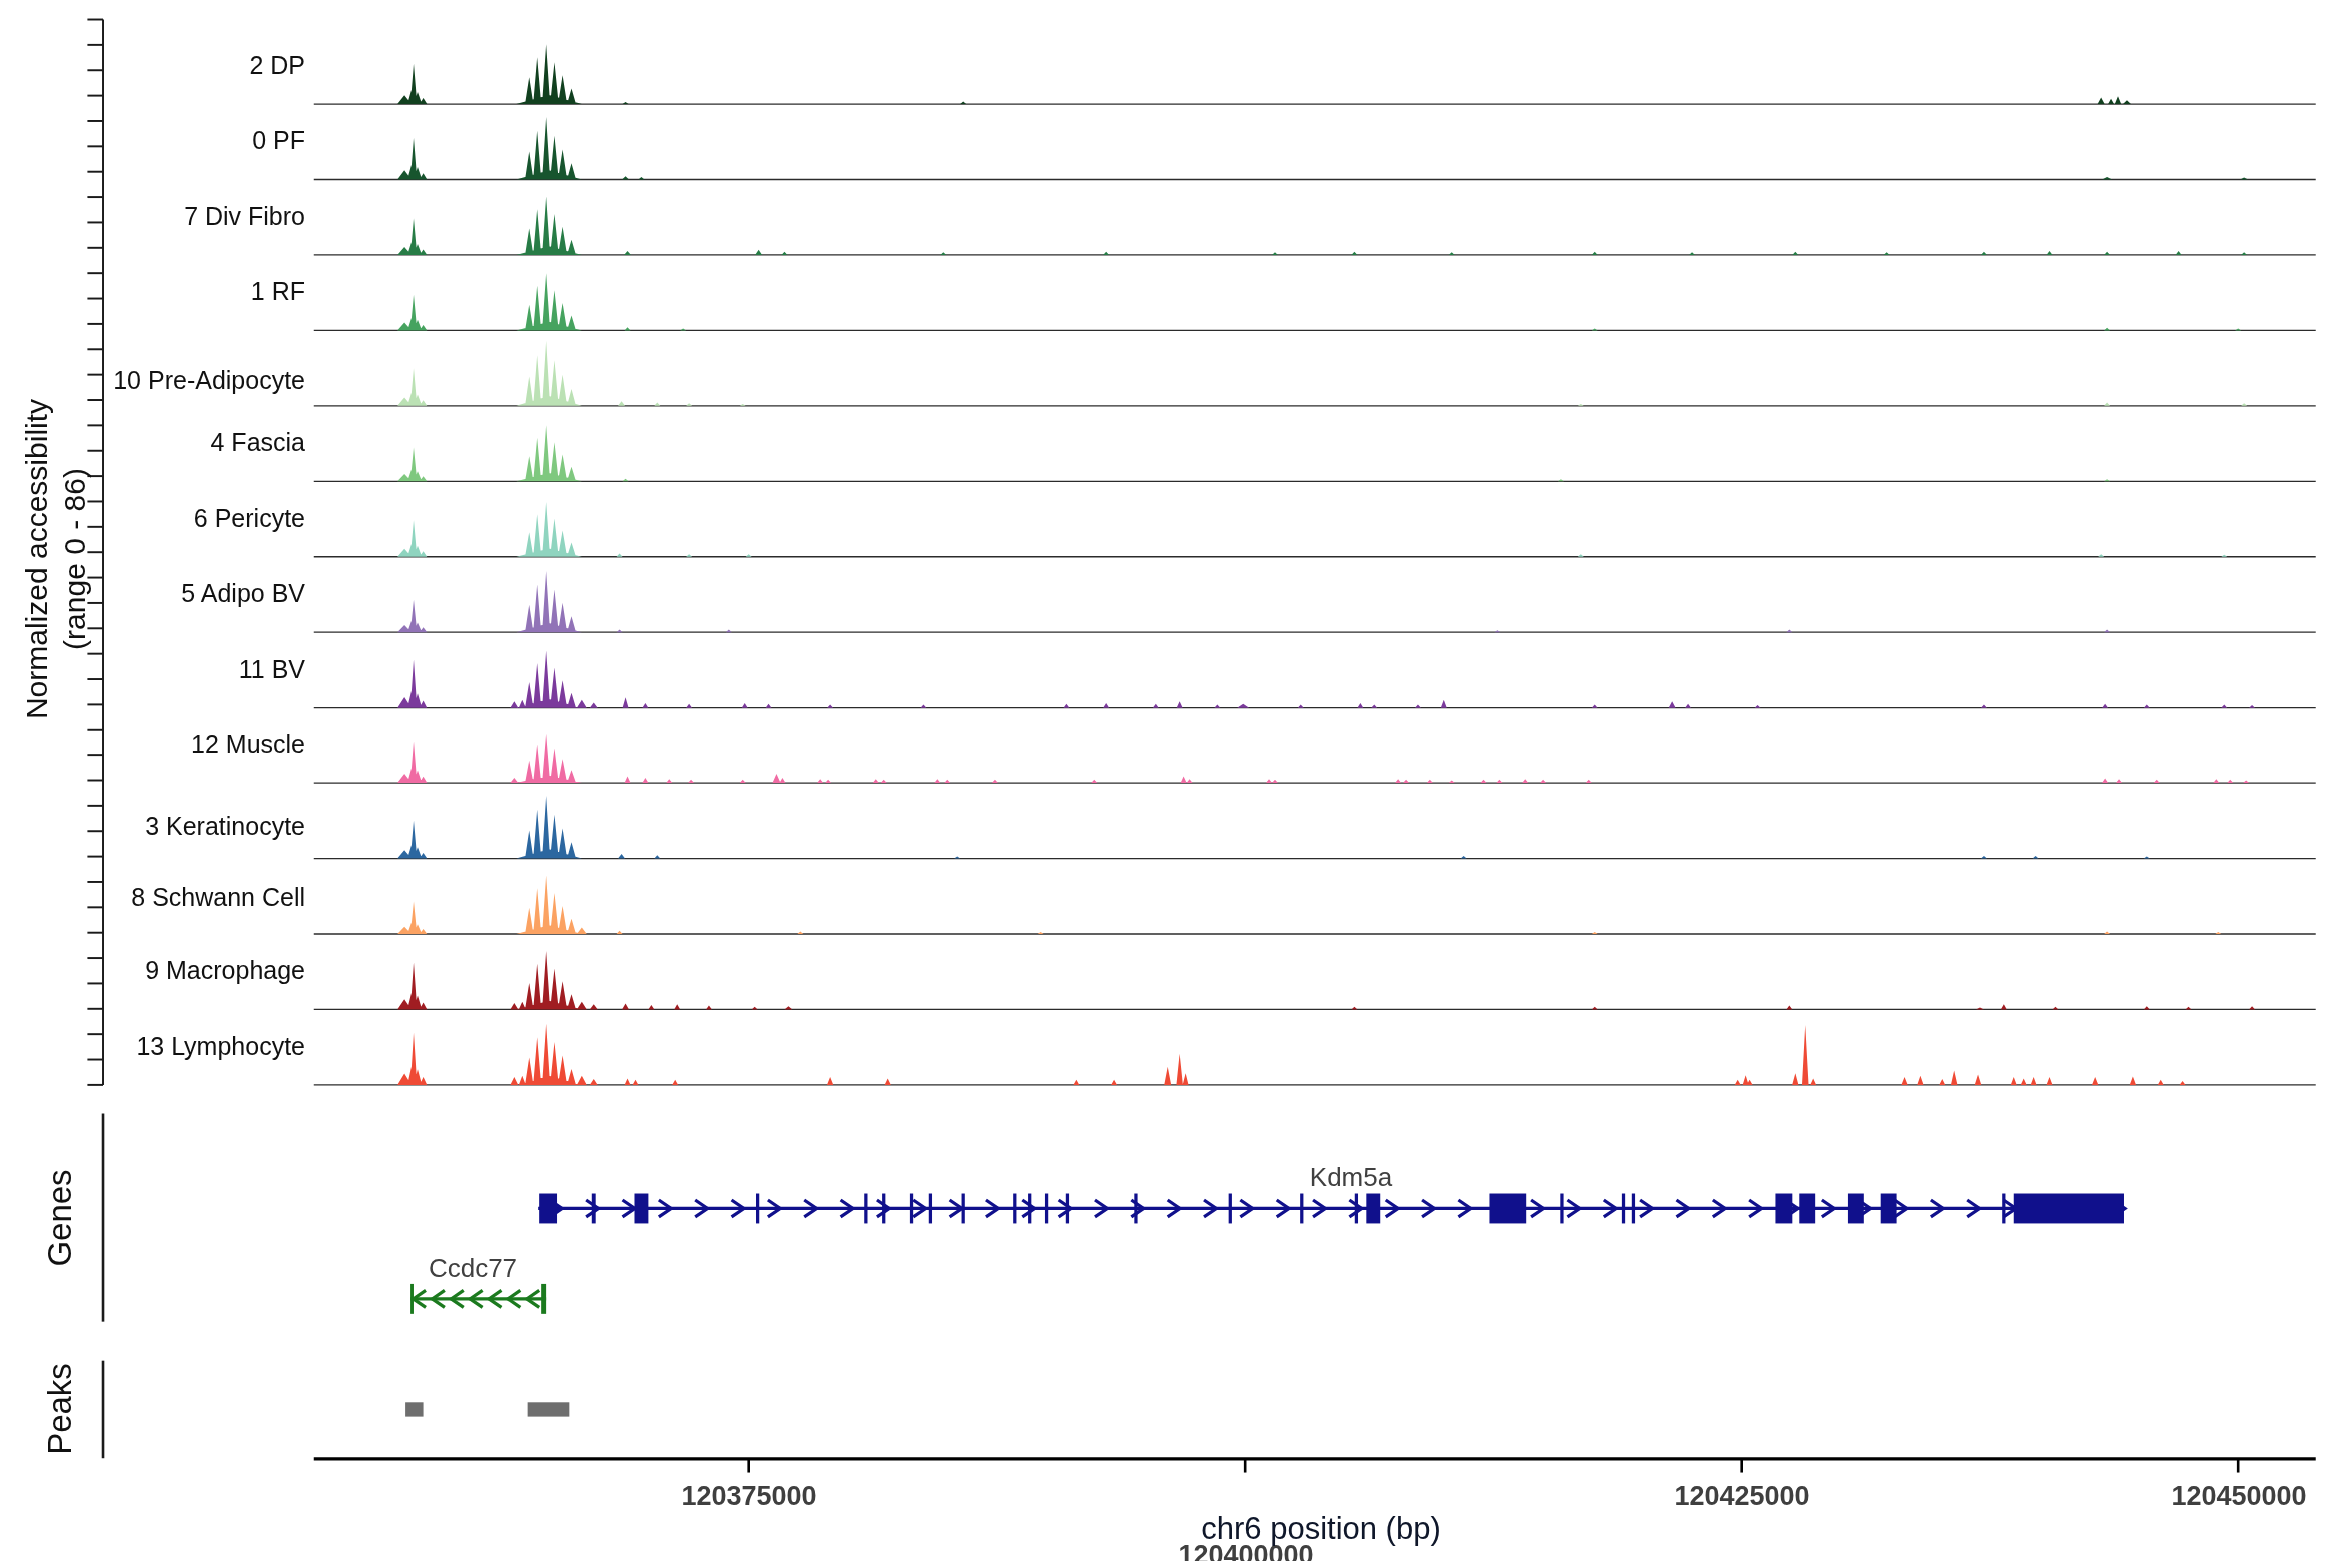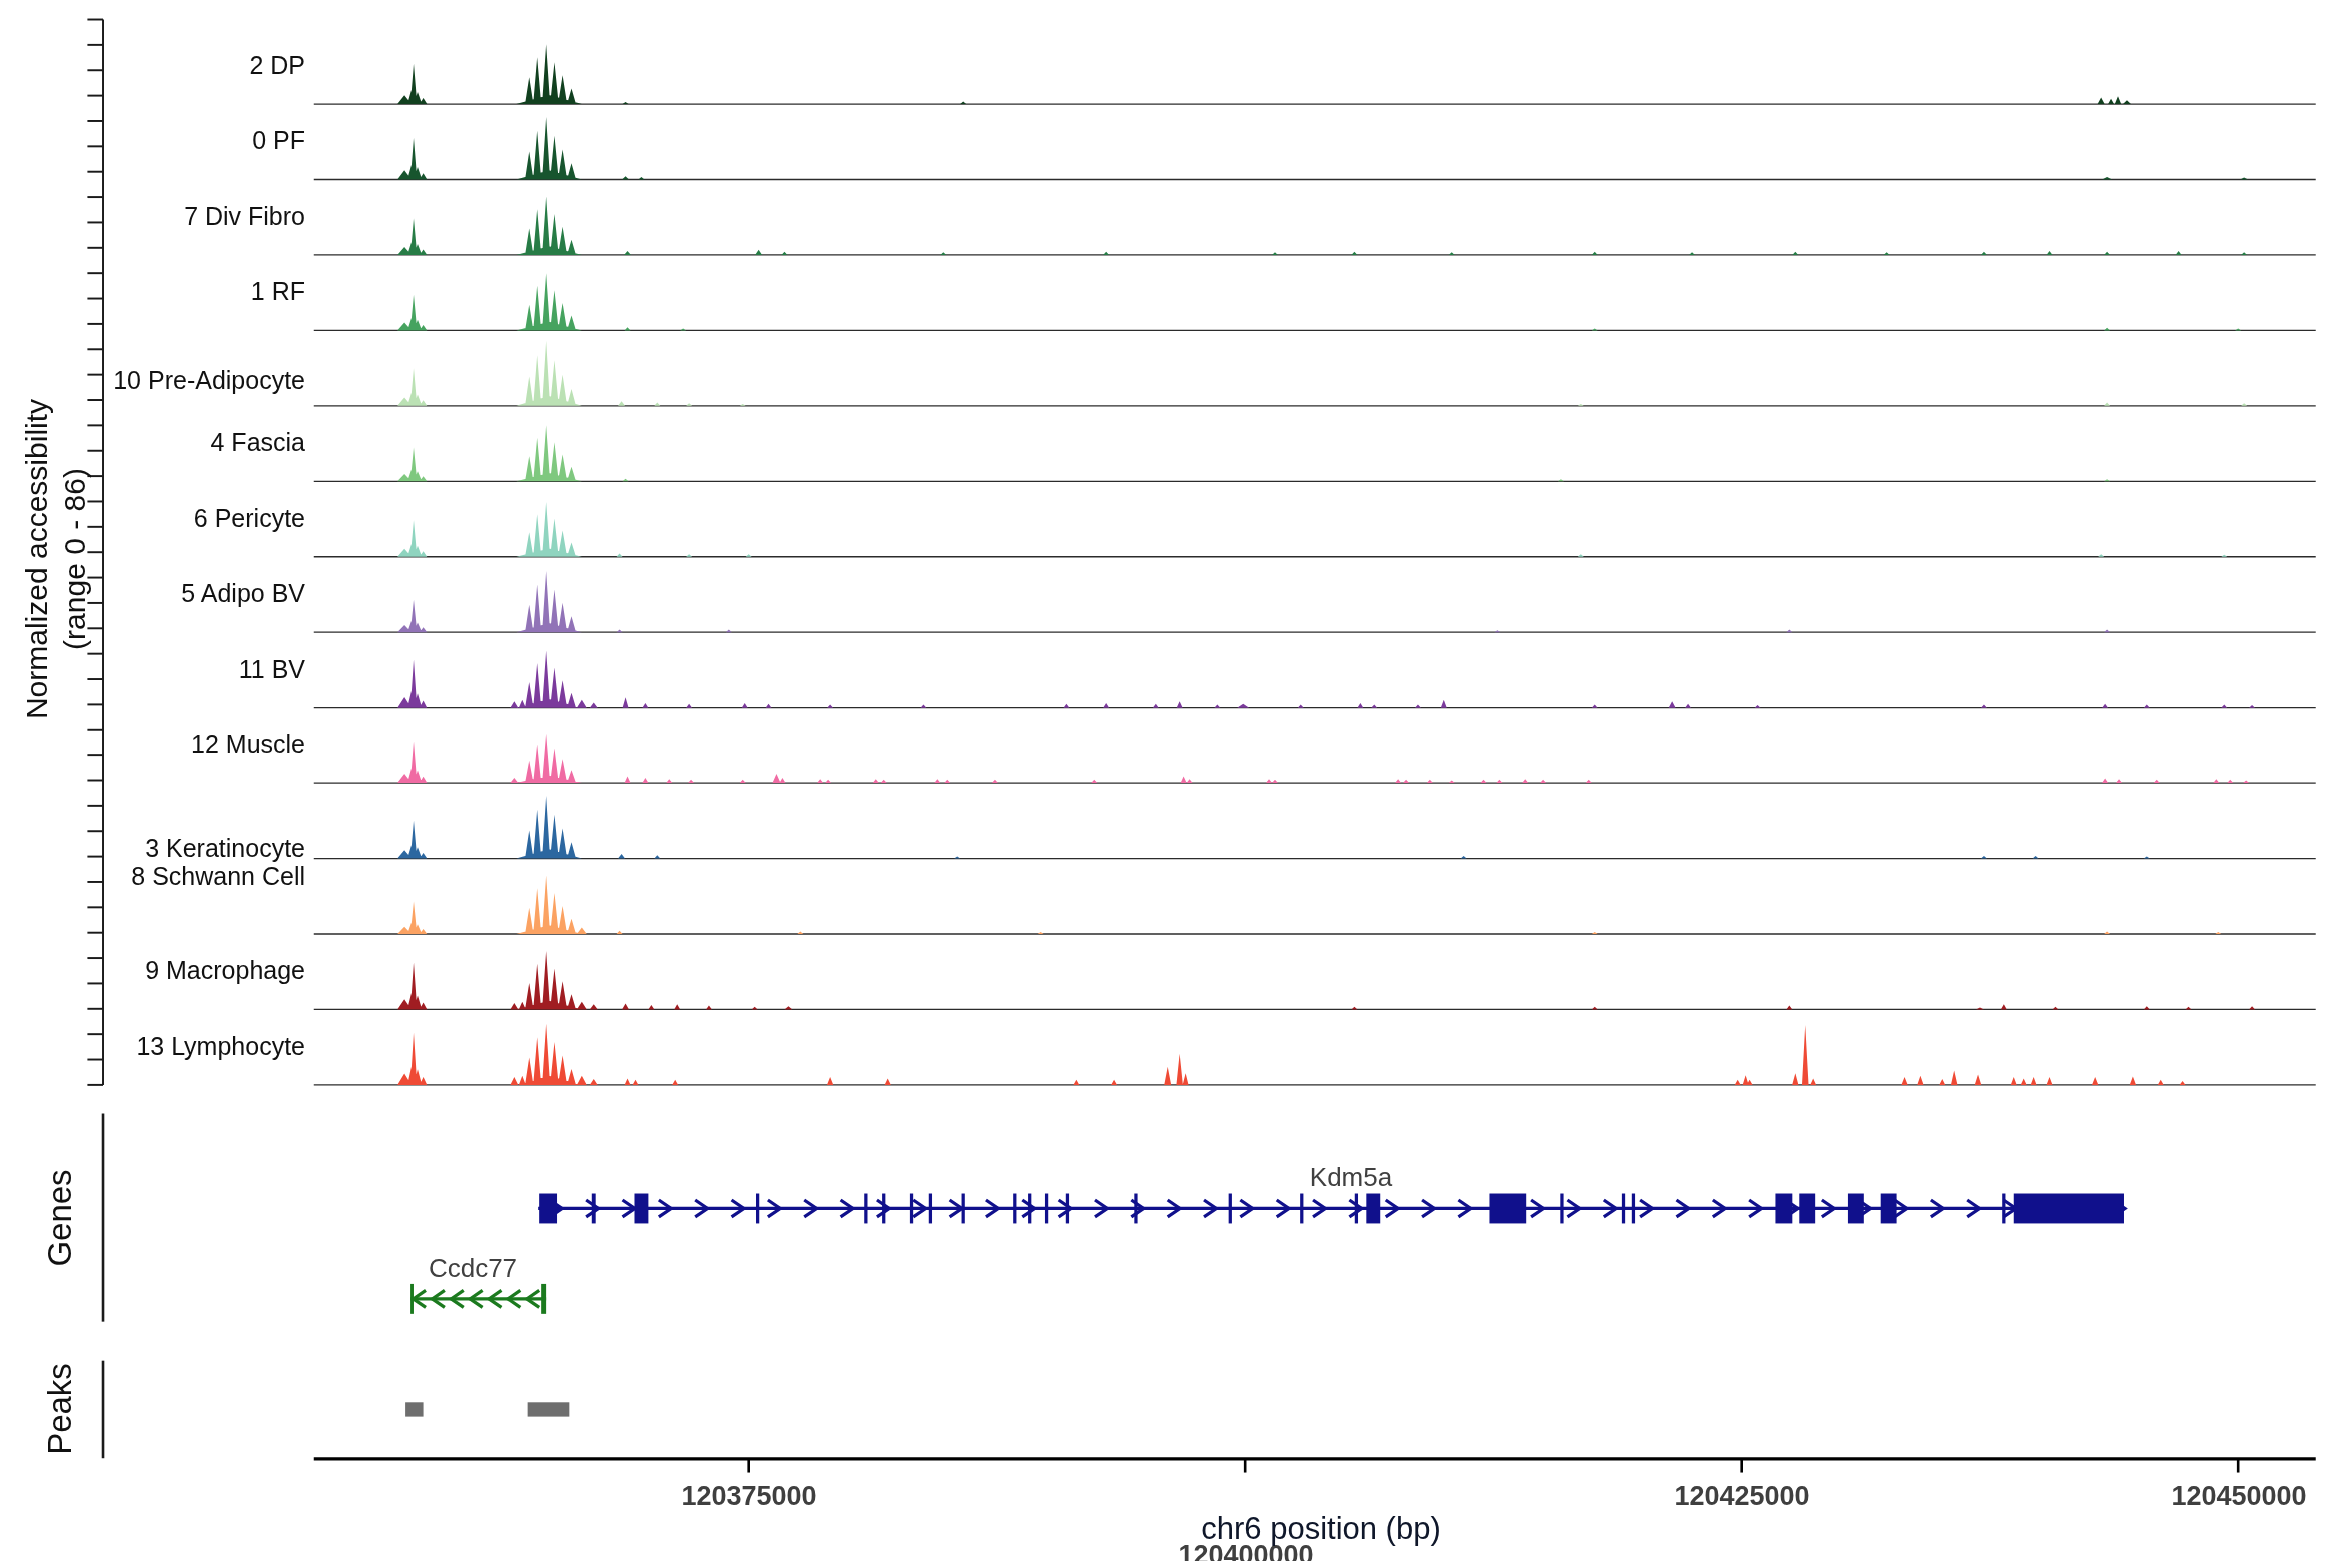--- a/index.html
+++ b/index.html
@@ -191,22 +191,22 @@
 <div class="row-label" style="top:47px">2 DP</div>
 <div class="row-label" style="top:122px">0 PF</div>
 <div class="row-label" style="top:198px">7 Div Fibro</div>
 <div class="row-label" style="top:273px">1 RF</div>
 <div class="row-label" style="top:362px">10 Pre-Adipocyte</div>
 <div class="row-label" style="top:424px">4 Fascia</div>
 <div class="row-label" style="top:500px">6 Pericyte</div>
 <div class="row-label" style="top:575px">5 Adipo BV</div>
 <div class="row-label" style="top:651px">11 BV</div>
 <div class="row-label" style="top:726px">12 Muscle</div>
-<div class="row-label" style="top:830px">3 Keratinocyte</div>
-<div class="row-label" style="top:858px">8 Schwann Cell</div>
+<div class="row-label" style="top:808px">3 Keratinocyte</div>
+<div class="row-label" style="top:879px">8 Schwann Cell</div>
 <div class="row-label" style="top:952px">9 Macrophage</div>
 <div class="row-label" style="top:1028px">13 Lymphocyte</div>
 
 <div class="ylab">
   <div class="ylab-inner">
     <div>Normalized accessibility</div>
     <div>(range 0 - 86)</div>
   </div>
 </div>
 

